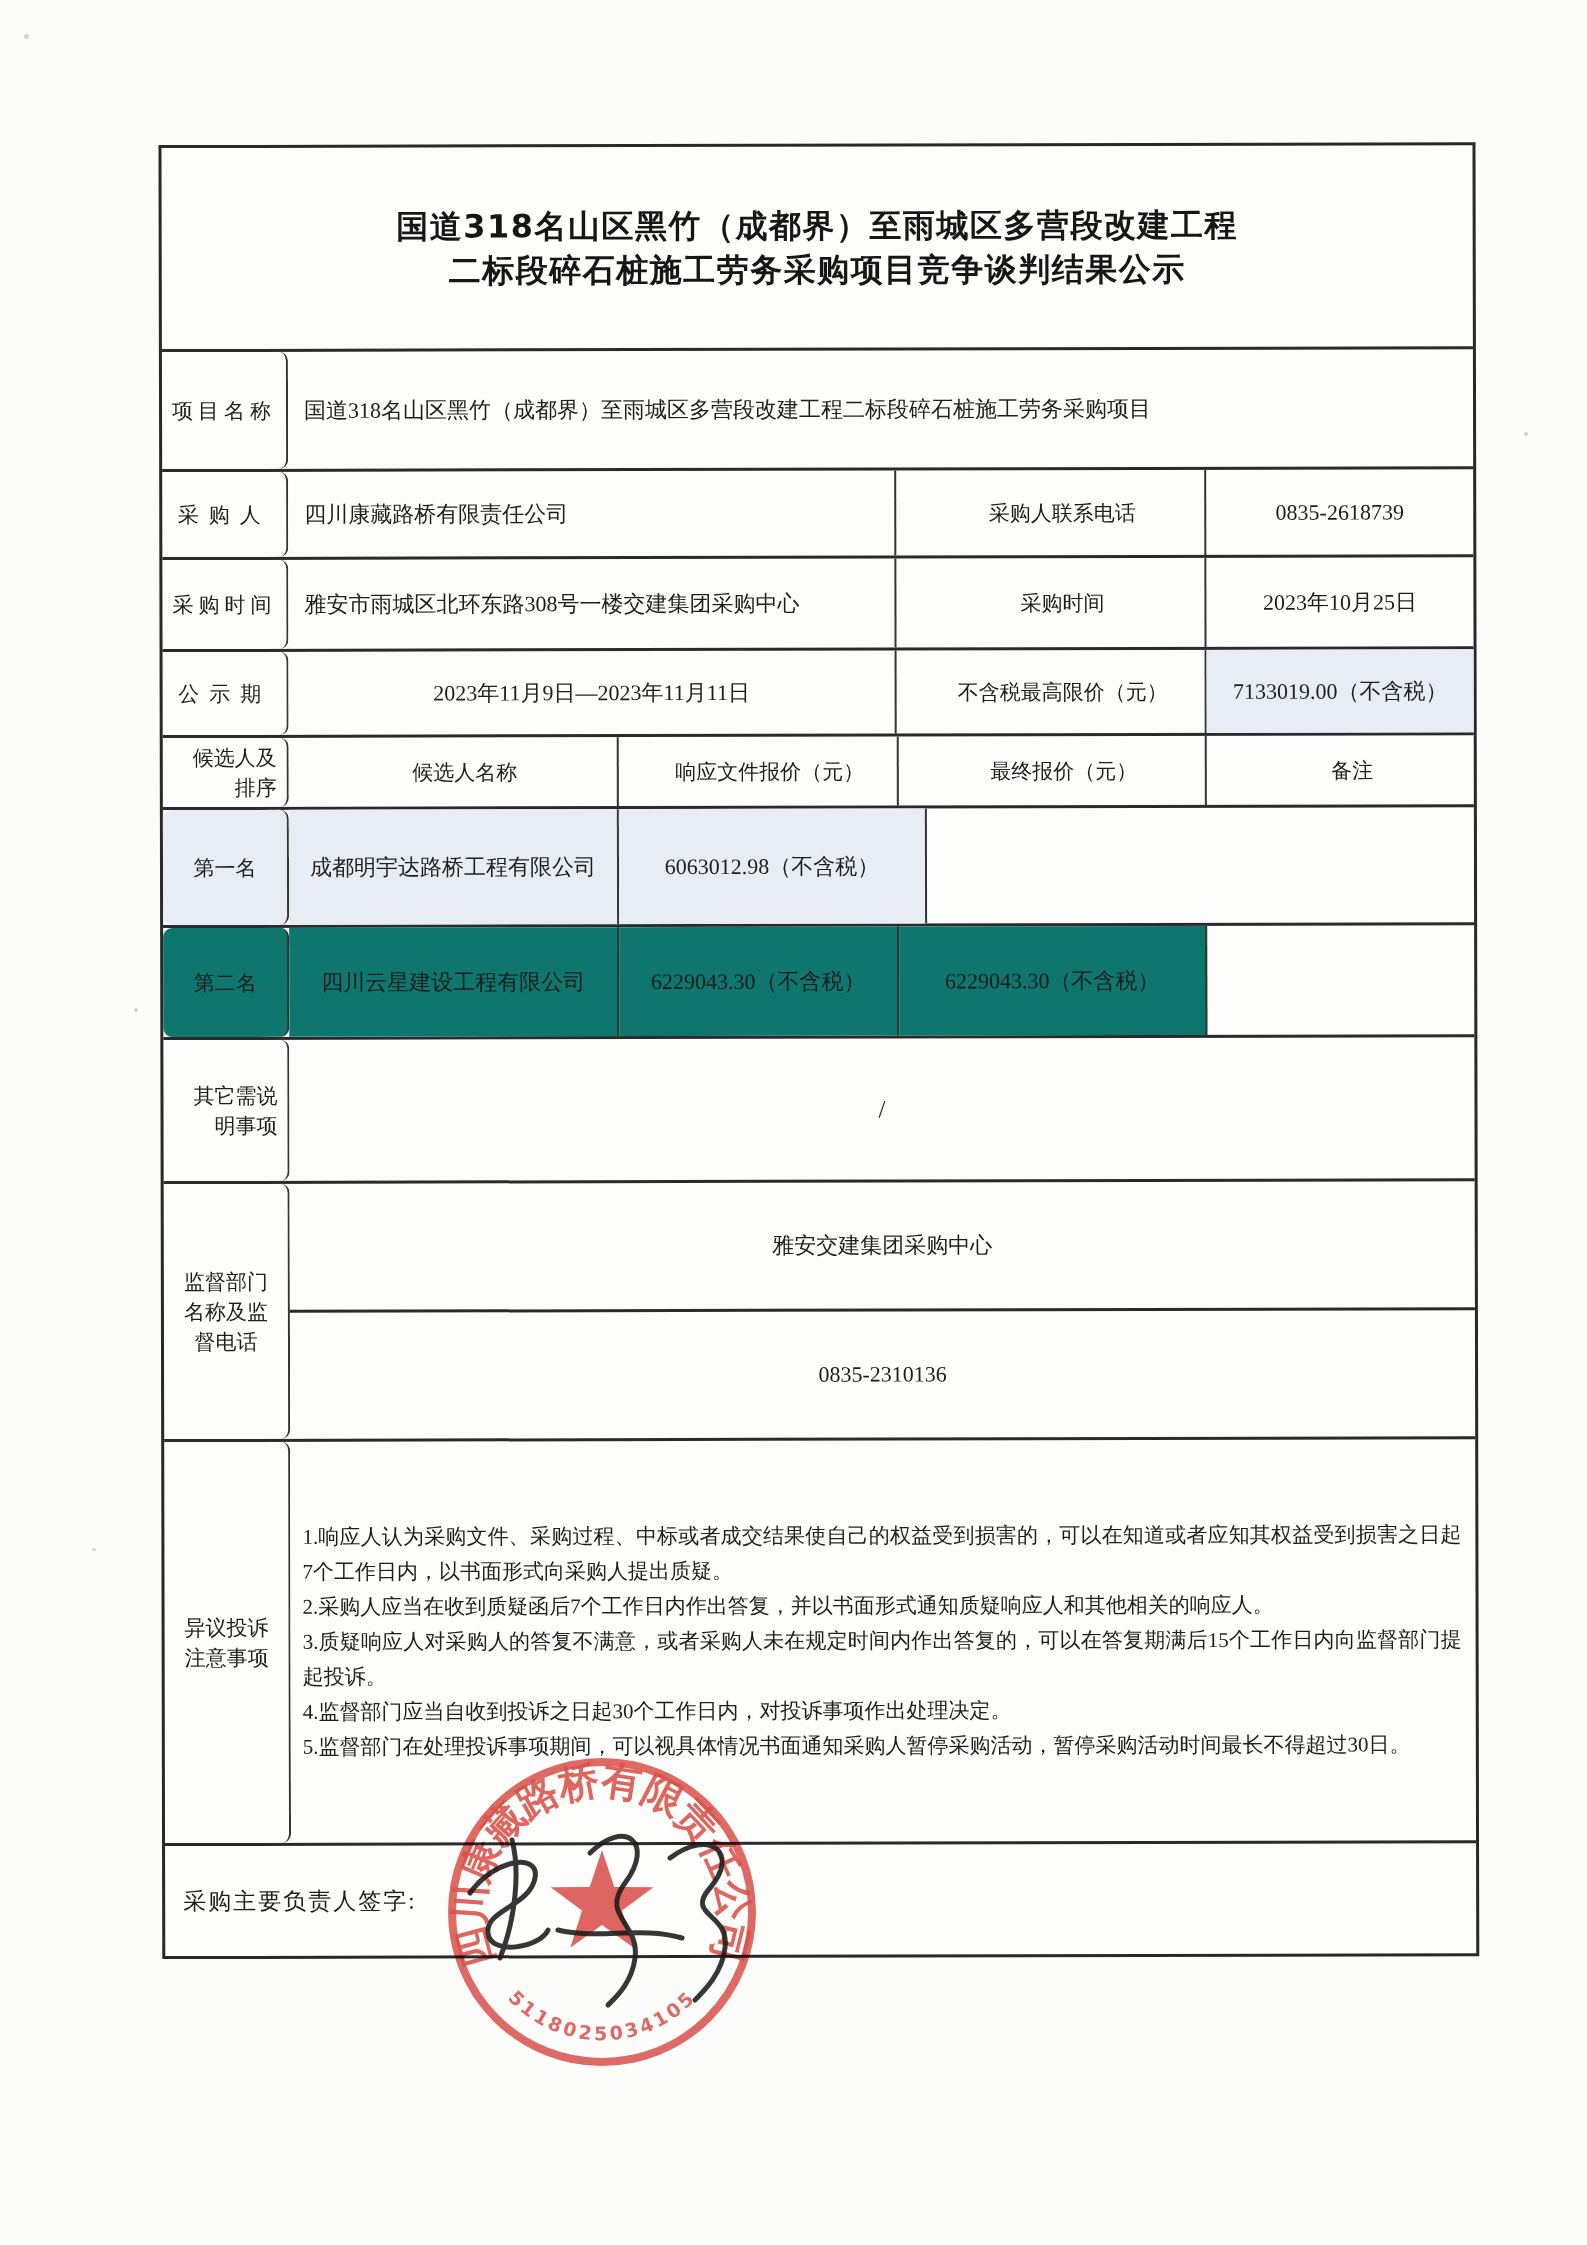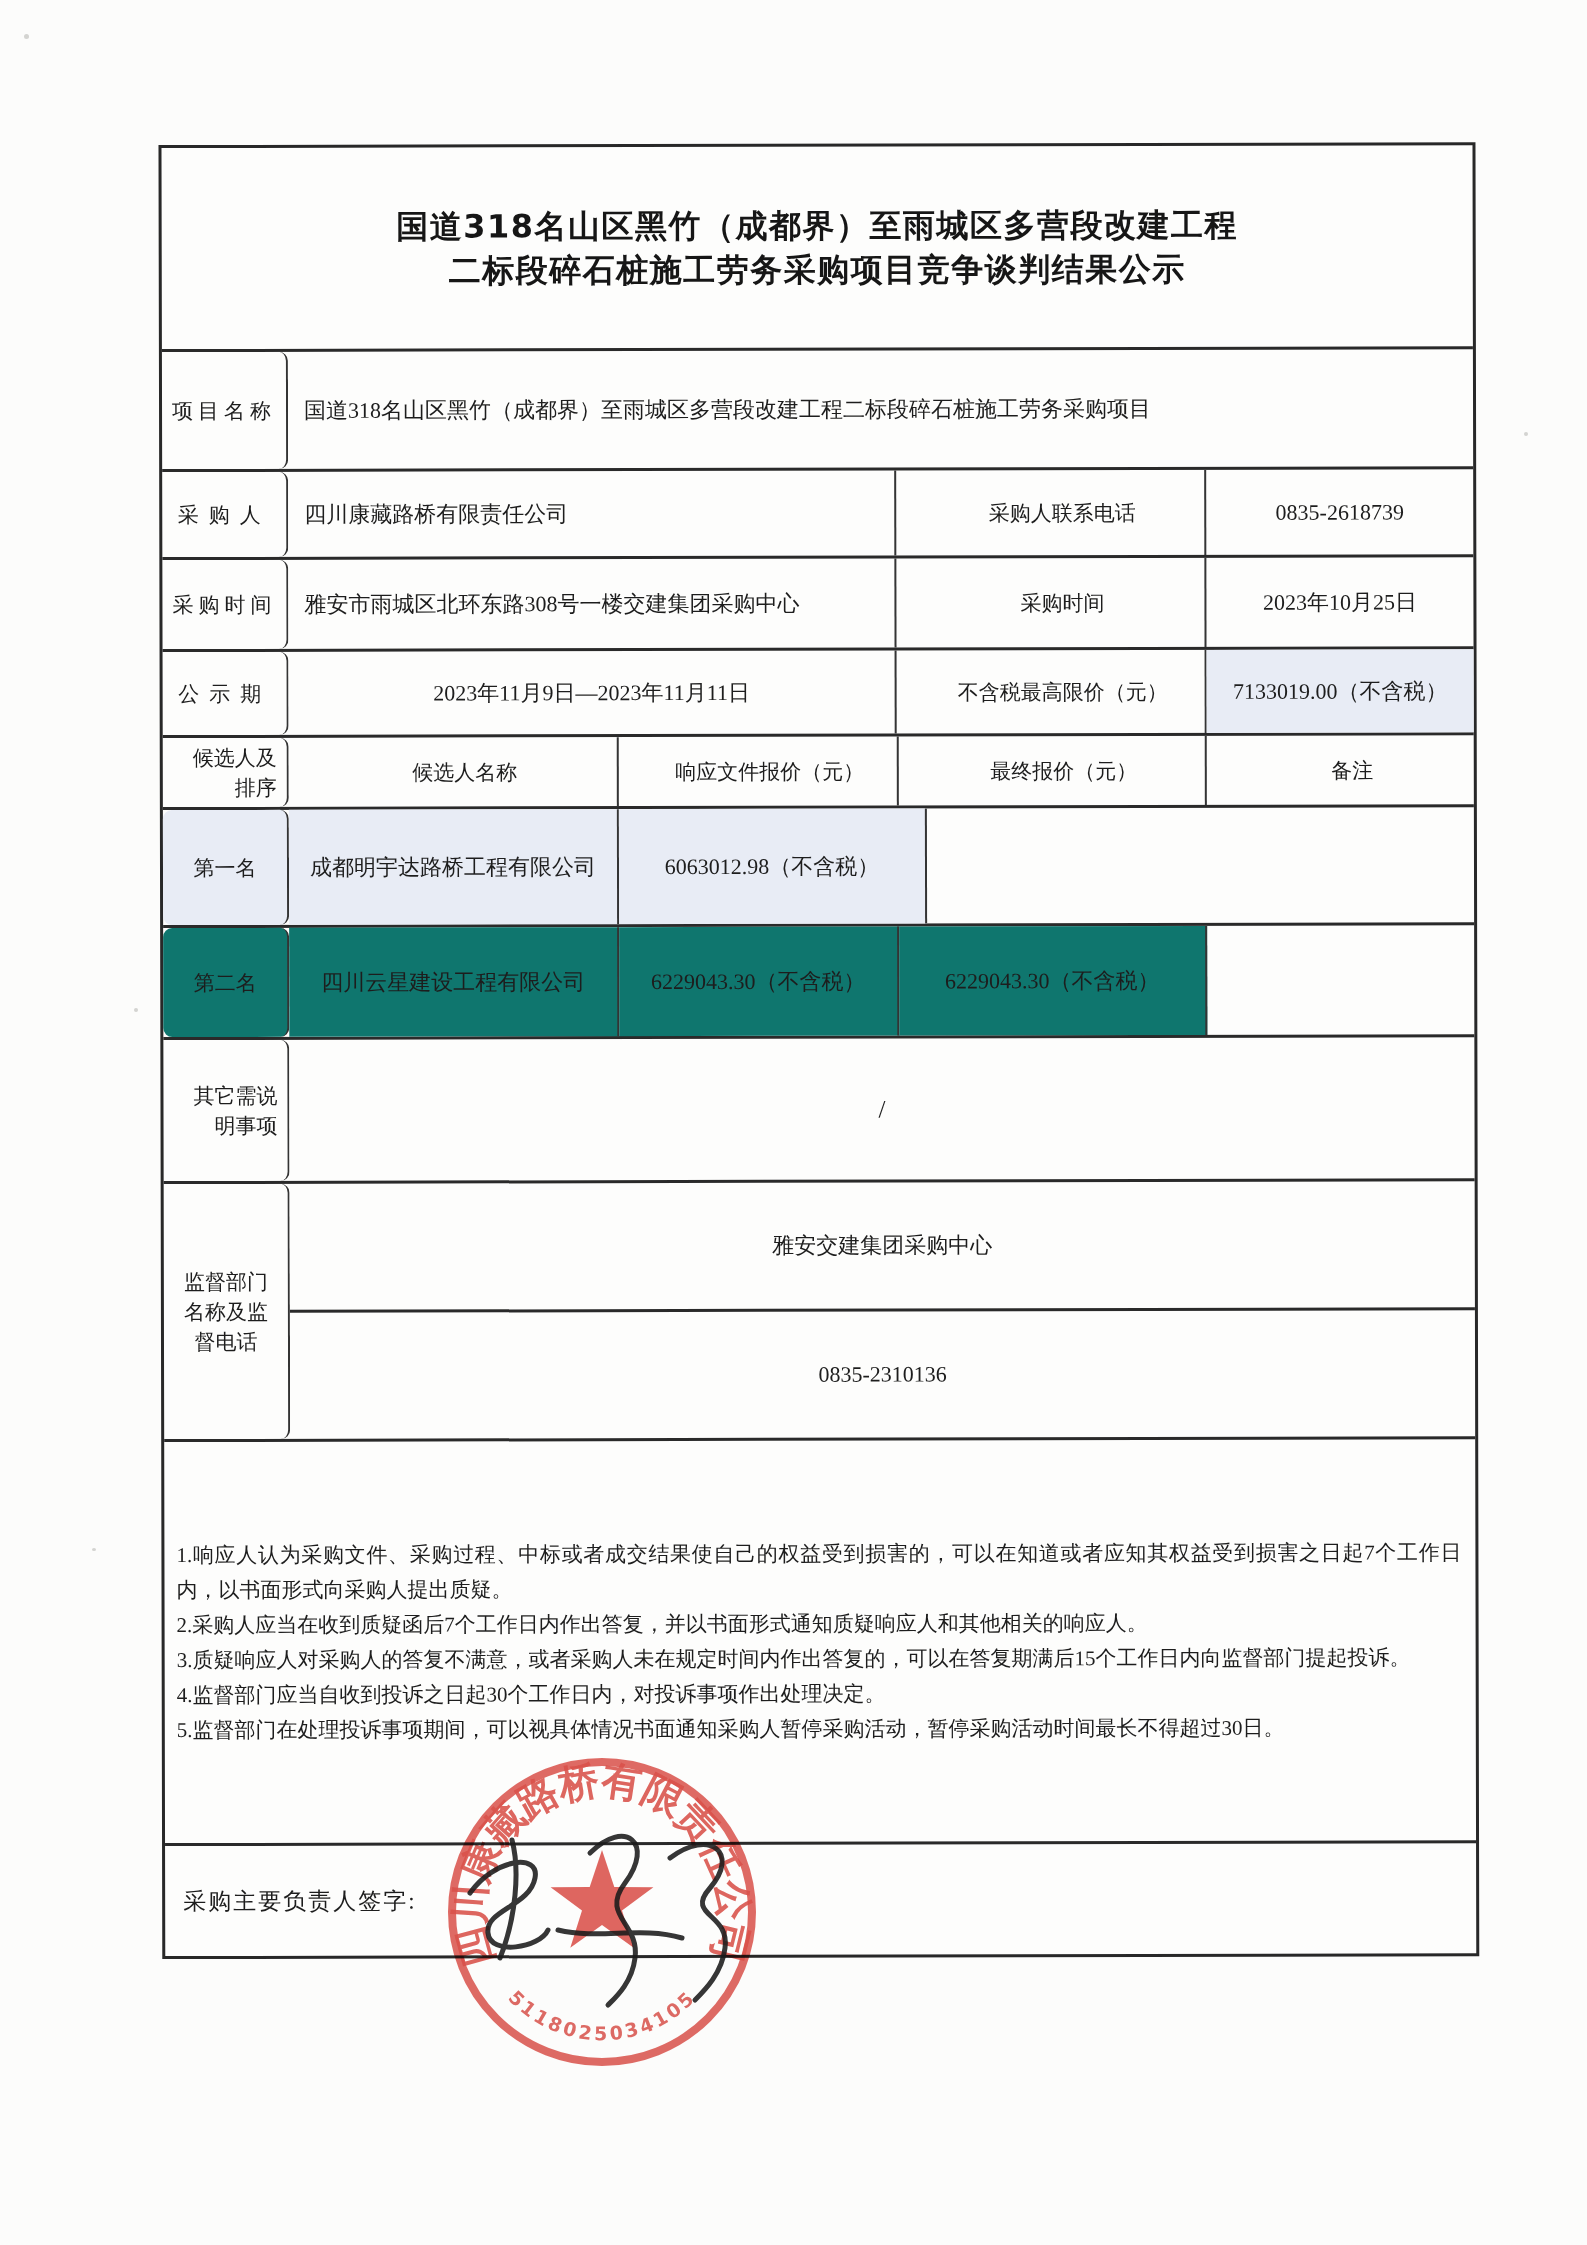--- a/index.html
+++ b/index.html
@@ -125,20 +125,21 @@
 
     <div class="row" style="height:258px;">
       <div class="cell lbl">监督部门名称及监督电话</div>
       <div class="cell stack">
         <div class="sub">雅安交建集团采购中心</div>
         <div class="sub">0835-2310136</div>
       </div>
     </div>
 
     <div class="row" style="height:404px;">
+      <div class="cell lbl">异议投诉注意事项</div>
       <div class="cell dispute-text">
         <div>1.响应人认为采购文件、采购过程、中标或者成交结果使自己的权益受到损害的，可以在知道或者应知其权益受到损害之日起7个工作日内，以书面形式向采购人提出质疑。</div>
         <div>2.采购人应当在收到质疑函后7个工作日内作出答复，并以书面形式通知质疑响应人和其他相关的响应人。</div>
         <div>3.质疑响应人对采购人的答复不满意，或者采购人未在规定时间内作出答复的，可以在答复期满后15个工作日内向监督部门提起投诉。</div>
         <div>4.监督部门应当自收到投诉之日起30个工作日内，对投诉事项作出处理决定。</div>
         <div>5.监督部门在处理投诉事项期间，可以视具体情况书面通知采购人暂停采购活动，暂停采购活动时间最长不得超过30日。</div>
       </div>
     </div>
 
     <div class="row sign-row">

